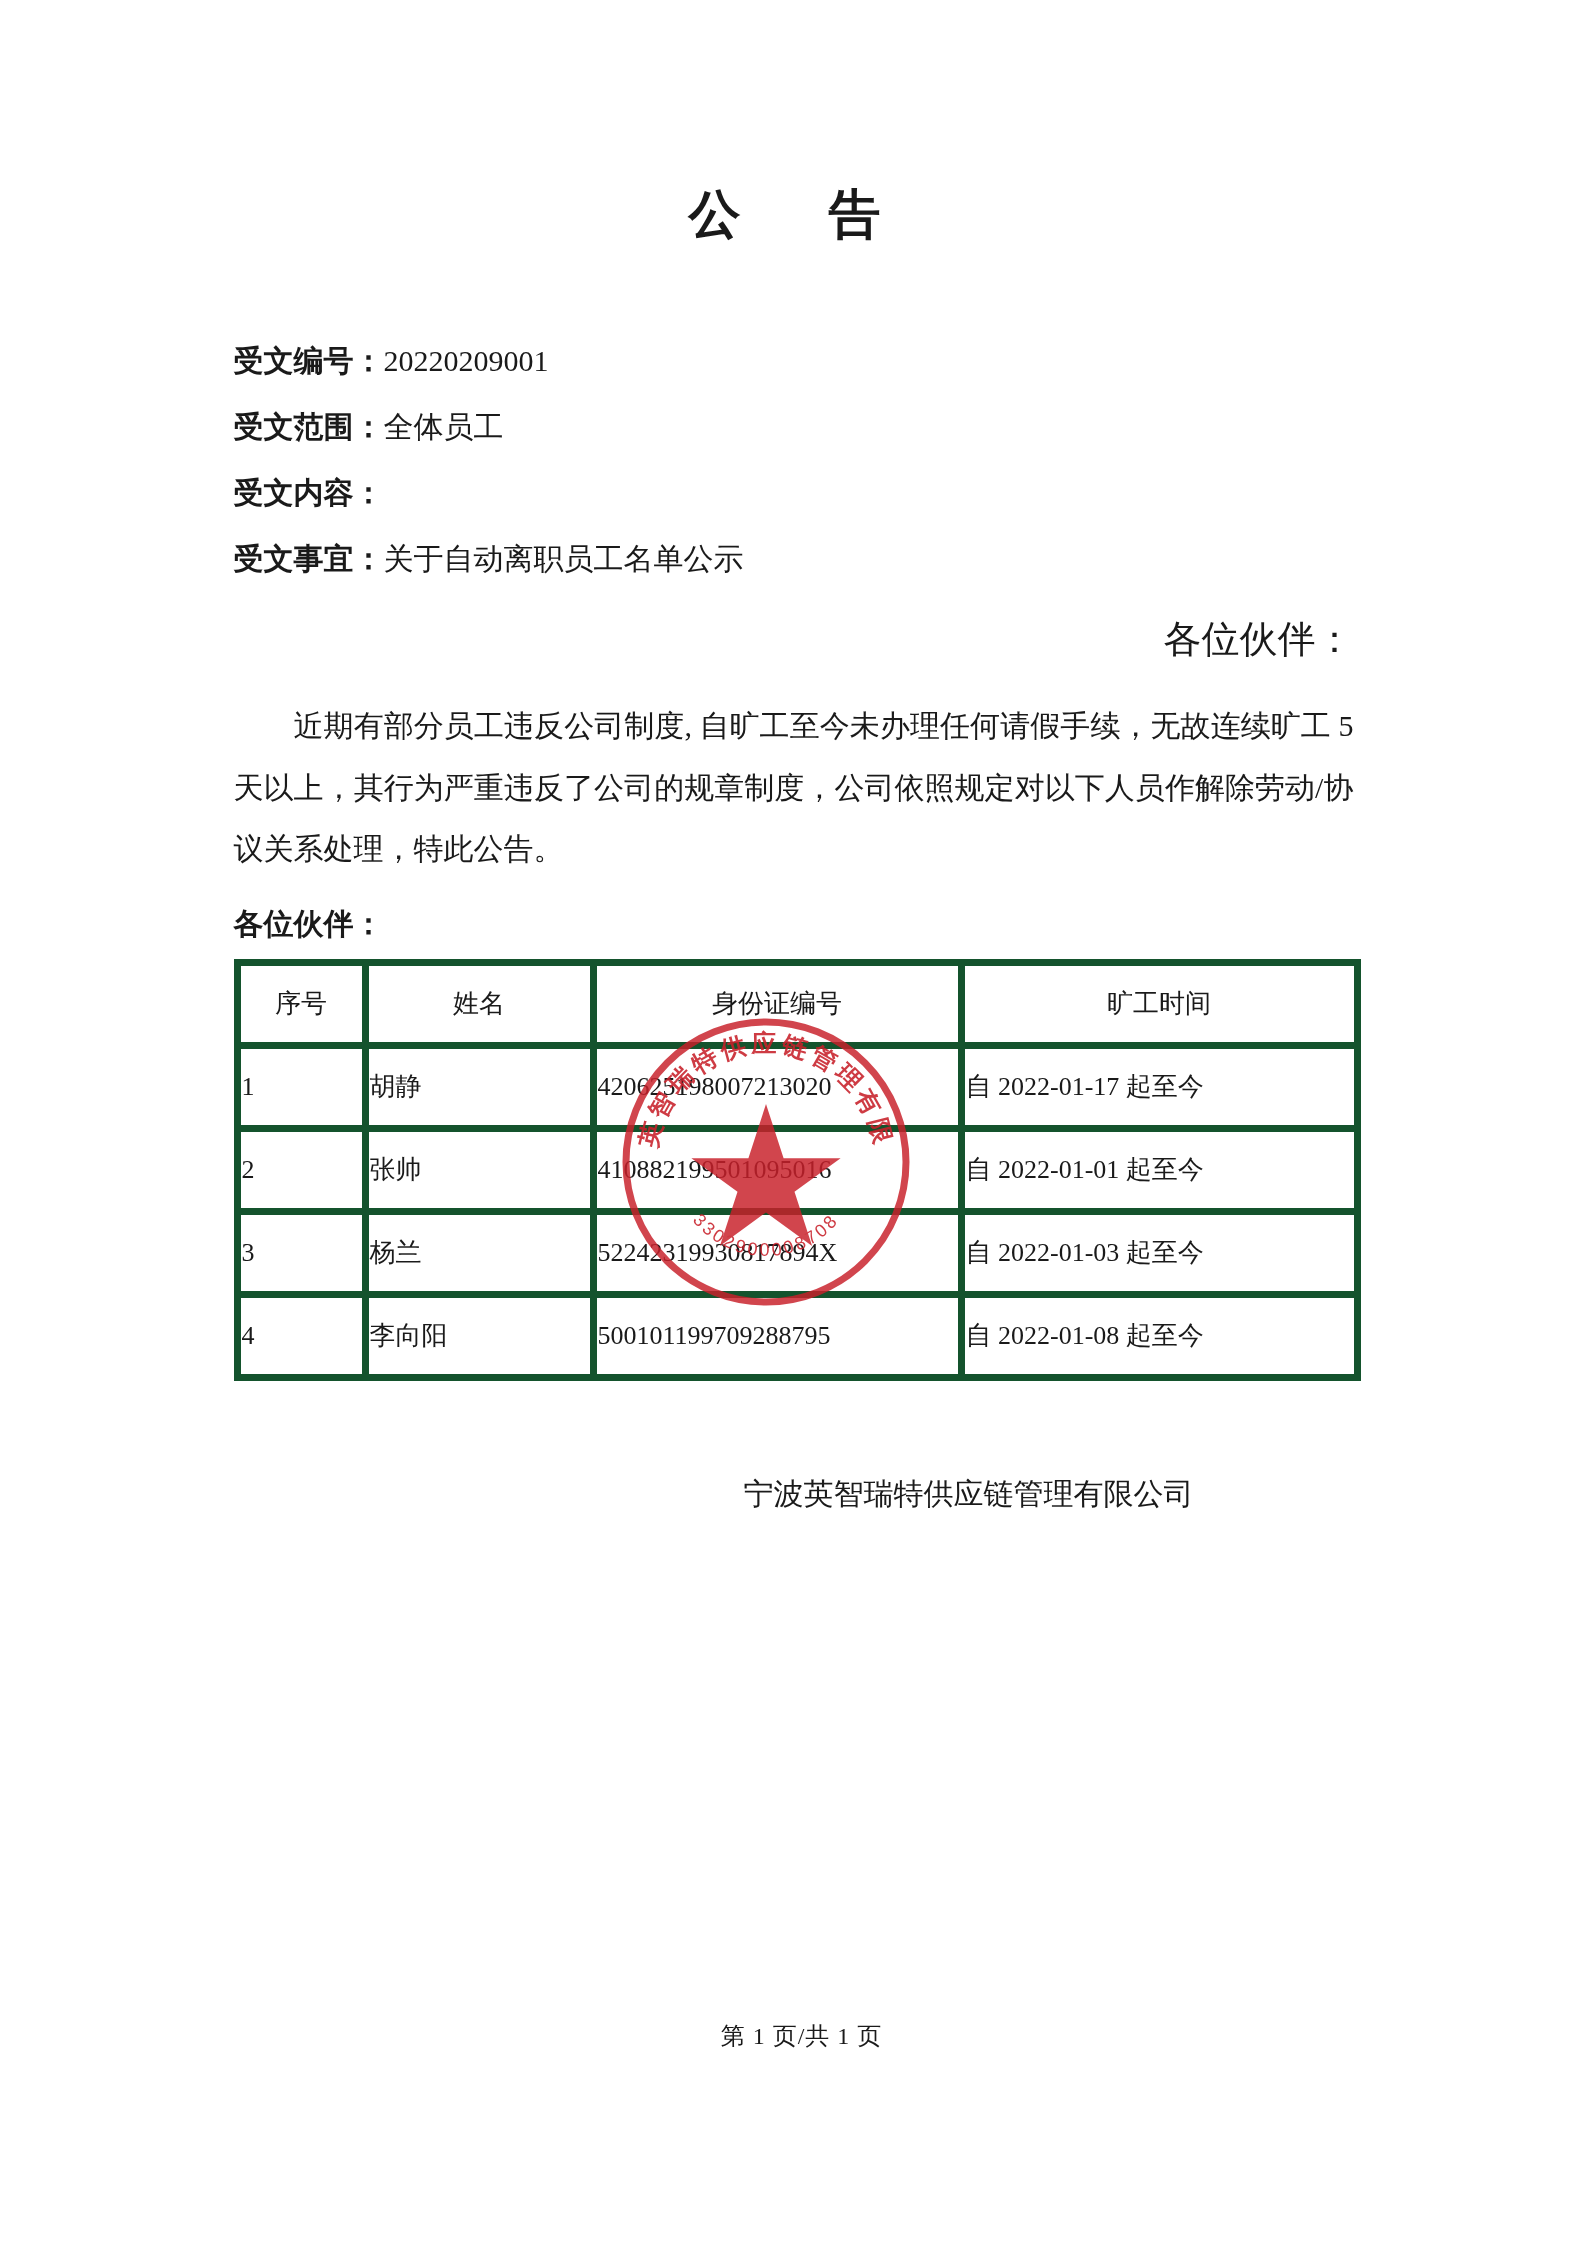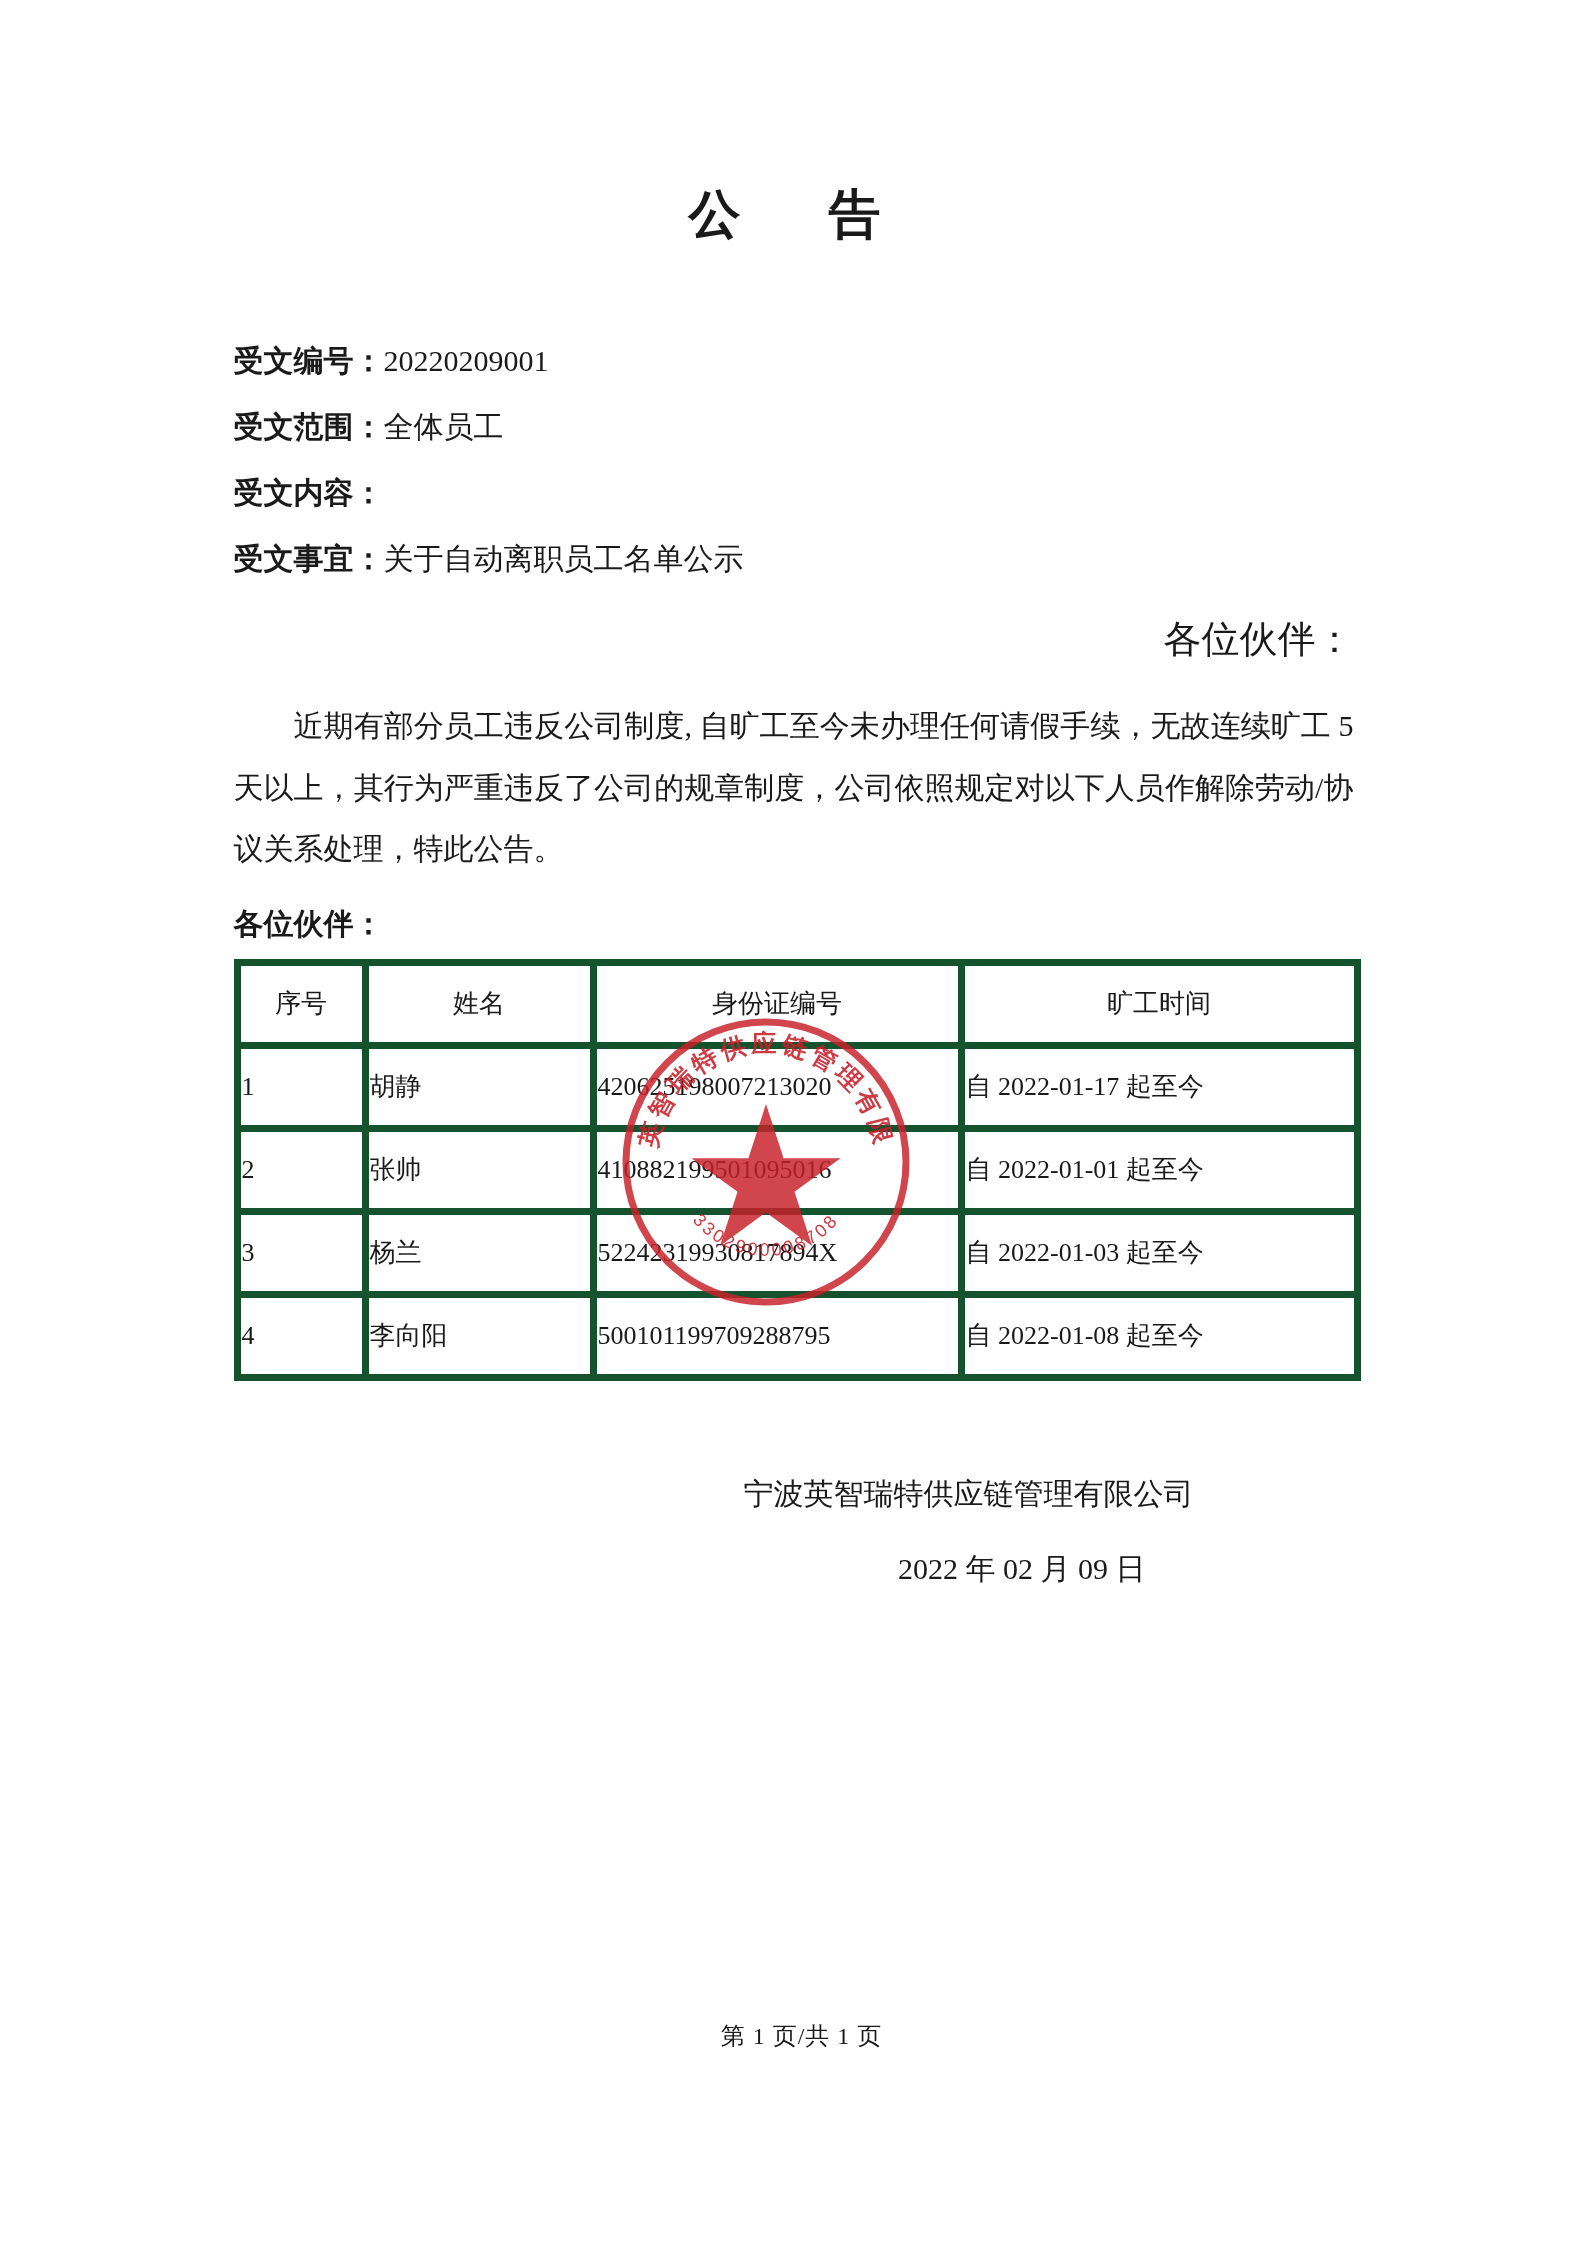--- a/index.html
+++ b/index.html
@@ -195,21 +195,20 @@
           <td>4</td>
           <td>李向阳</td>
           <td>500101199709288795</td>
           <td>自 2022-01-08 起至今</td>
         </tr>
       </tbody>
     </table>
 
     <div class="sign-block">
       <div class="sign-company">宁波英智瑞特供应链管理有限公司</div>
-      <div class="sign-date">2022 年 02 月 09 日</div>
     </div>
 
   </div>
 
   <svg class="stamp" viewBox="0 0 300 300">
     <defs>
       <path id="topArc" d="M 40,150 A 110,110 0 0 1 260,150"></path>
       <path id="botArc" d="M 56,150 A 94,94 0 0 0 244,150"></path>
     </defs>
     <circle cx="150" cy="150" r="140" fill="none" stroke="#c8202a" stroke-width="7" opacity="0.95"></circle>

